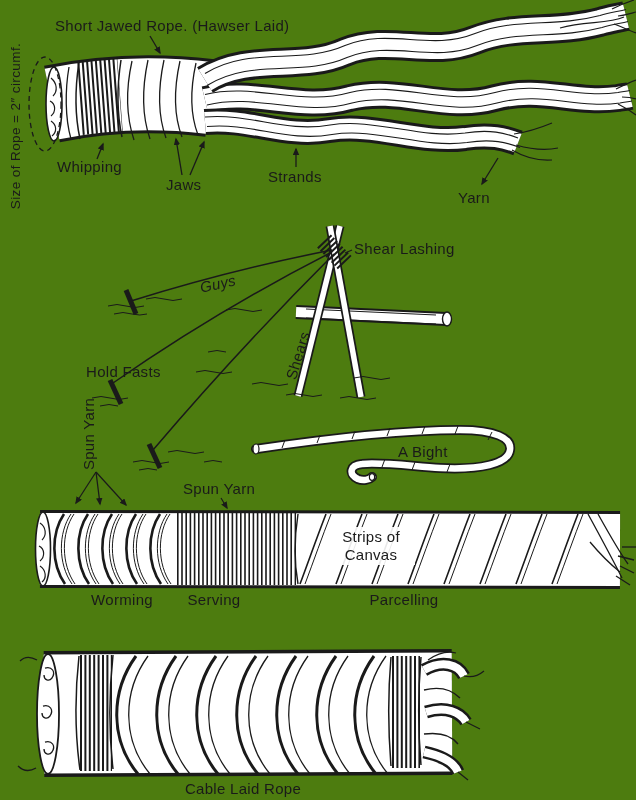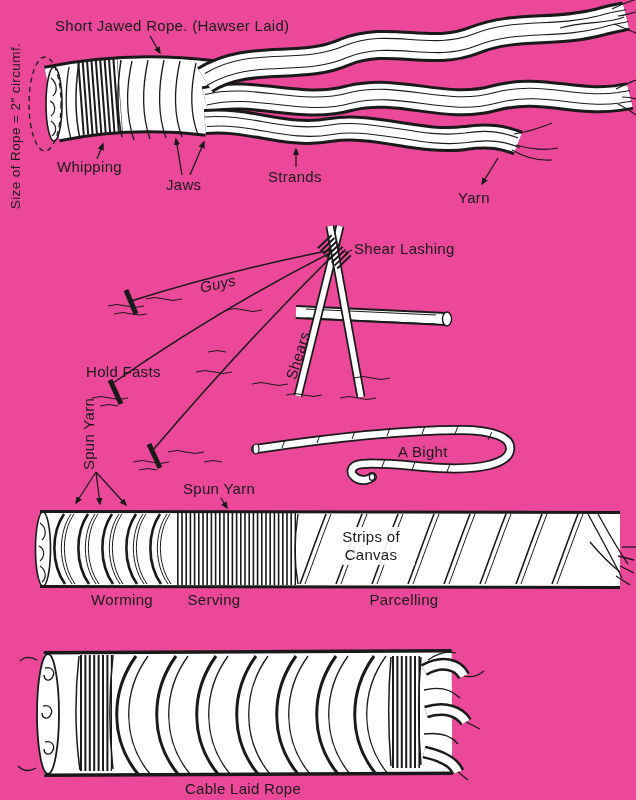--- a/index.html
+++ b/index.html
@@ -1,16 +1,16 @@
 <!DOCTYPE html>
 <html><head>
 <meta charset="utf-8">
 <style>
   html,body{margin:0;padding:0;background:#ffffff;}
-  .page{width:636px;height:800px;background:#ec4899;position:relative;overflow:hidden;}
+  .page{width:636px;height:800px;background:#4d7c0f;position:relative;overflow:hidden;}
   text{font-family:"Liberation Sans","DejaVu Sans",sans-serif;fill:#1a1a1a;}
   .lbl{font-size:15px;letter-spacing:.3px;}
   .lbl-sm{font-size:13.5px;letter-spacing:.4px;}
   .it{font-style:italic;}
 </style>
 </head>
 <body>
 
 <div class="page">
 <svg width="636" height="800" viewBox="0 0 636 800">

